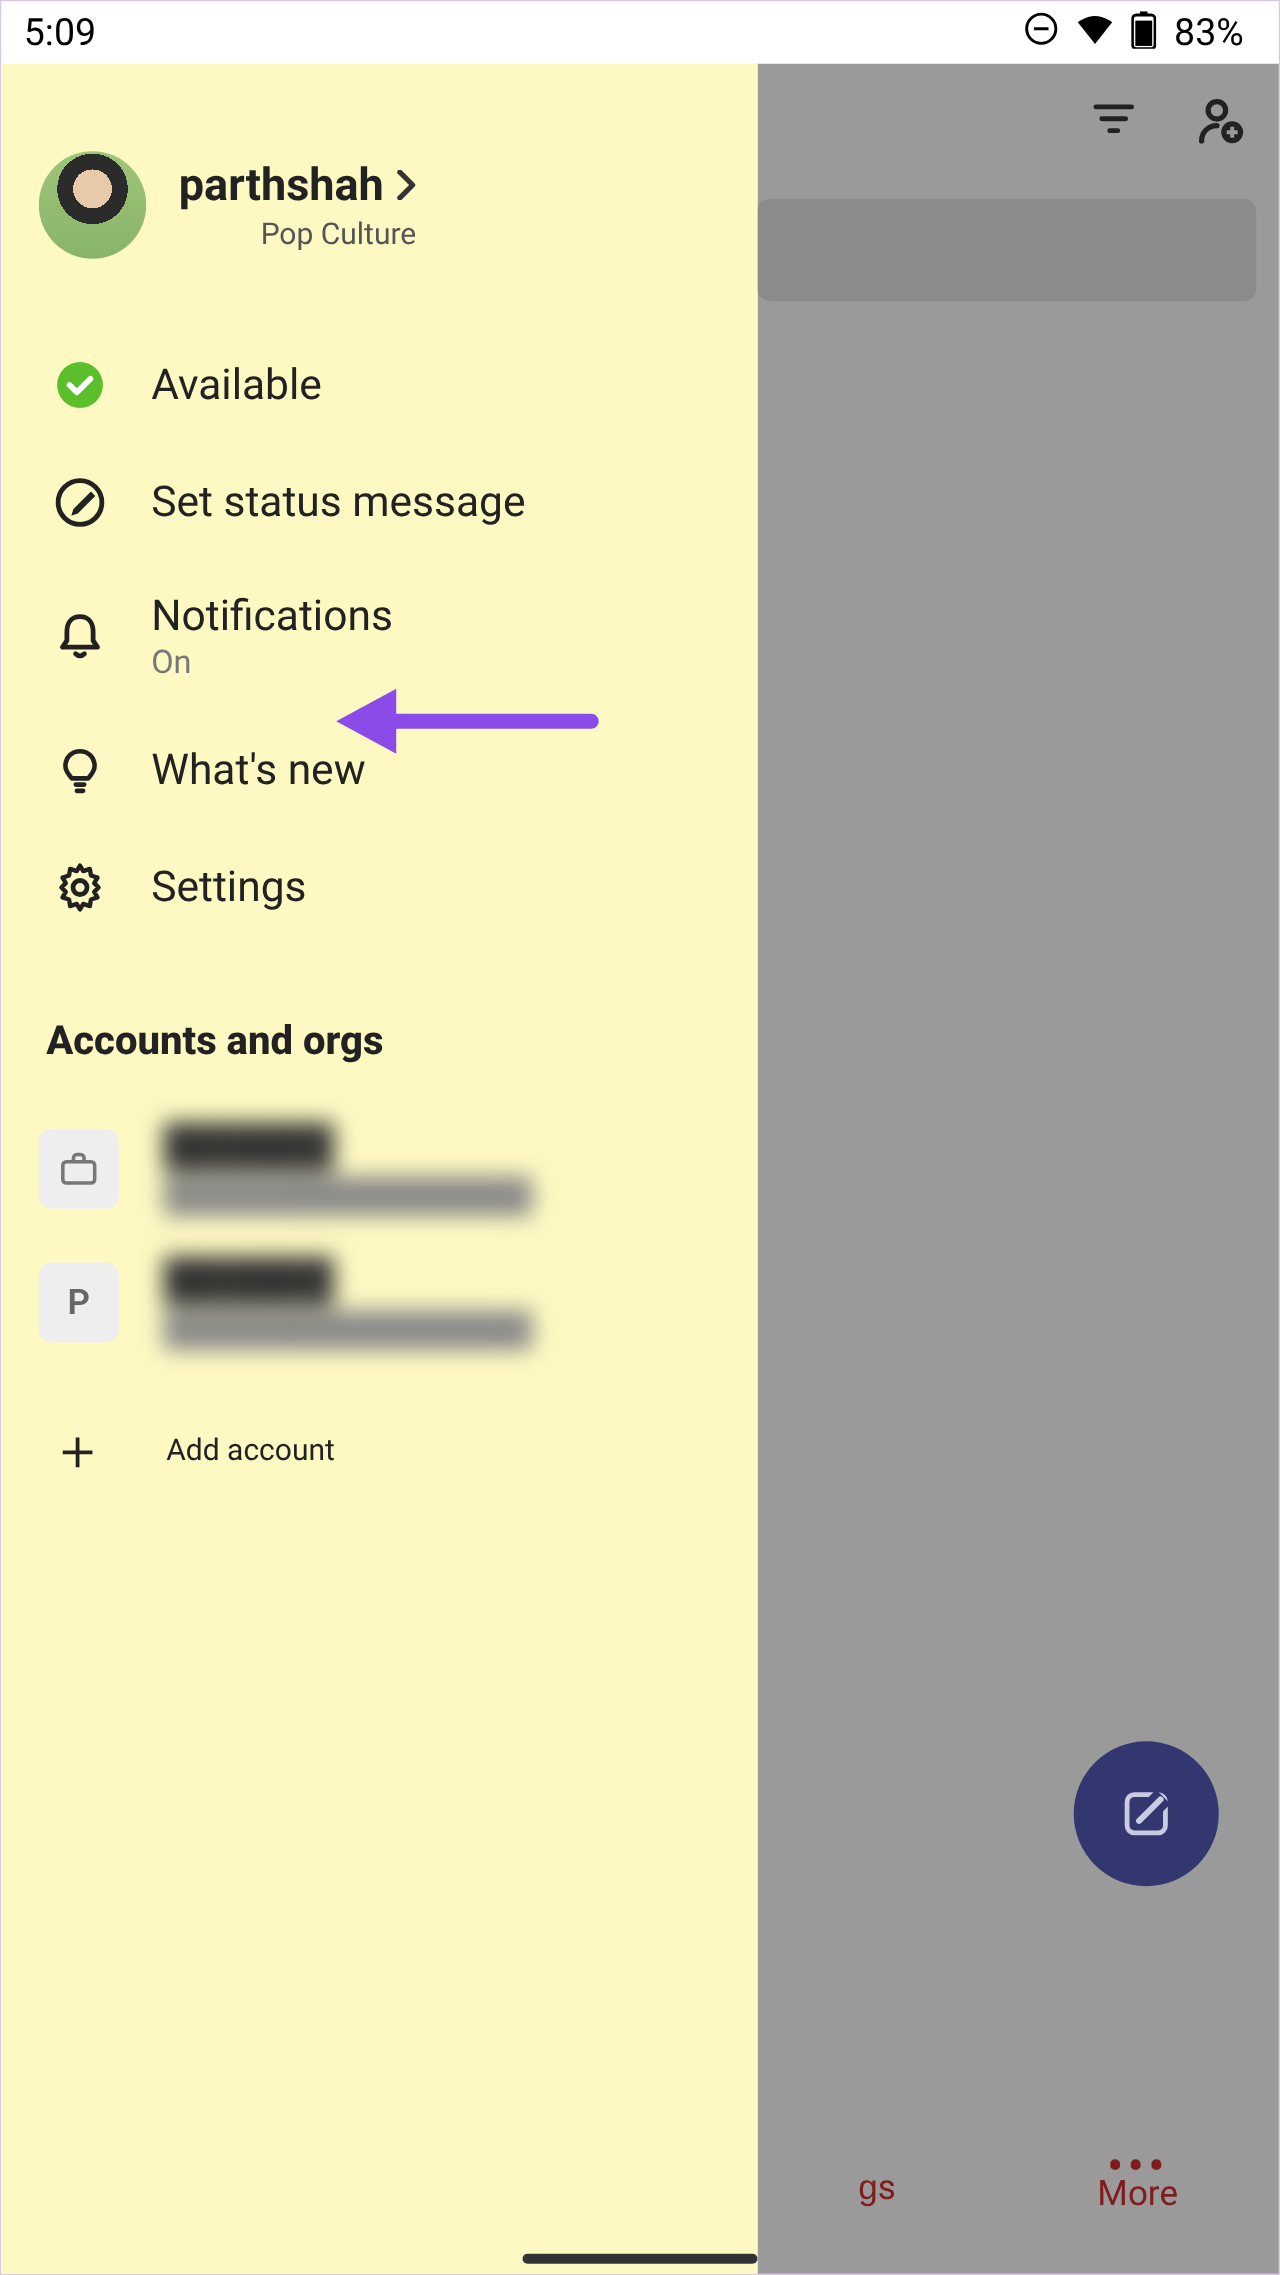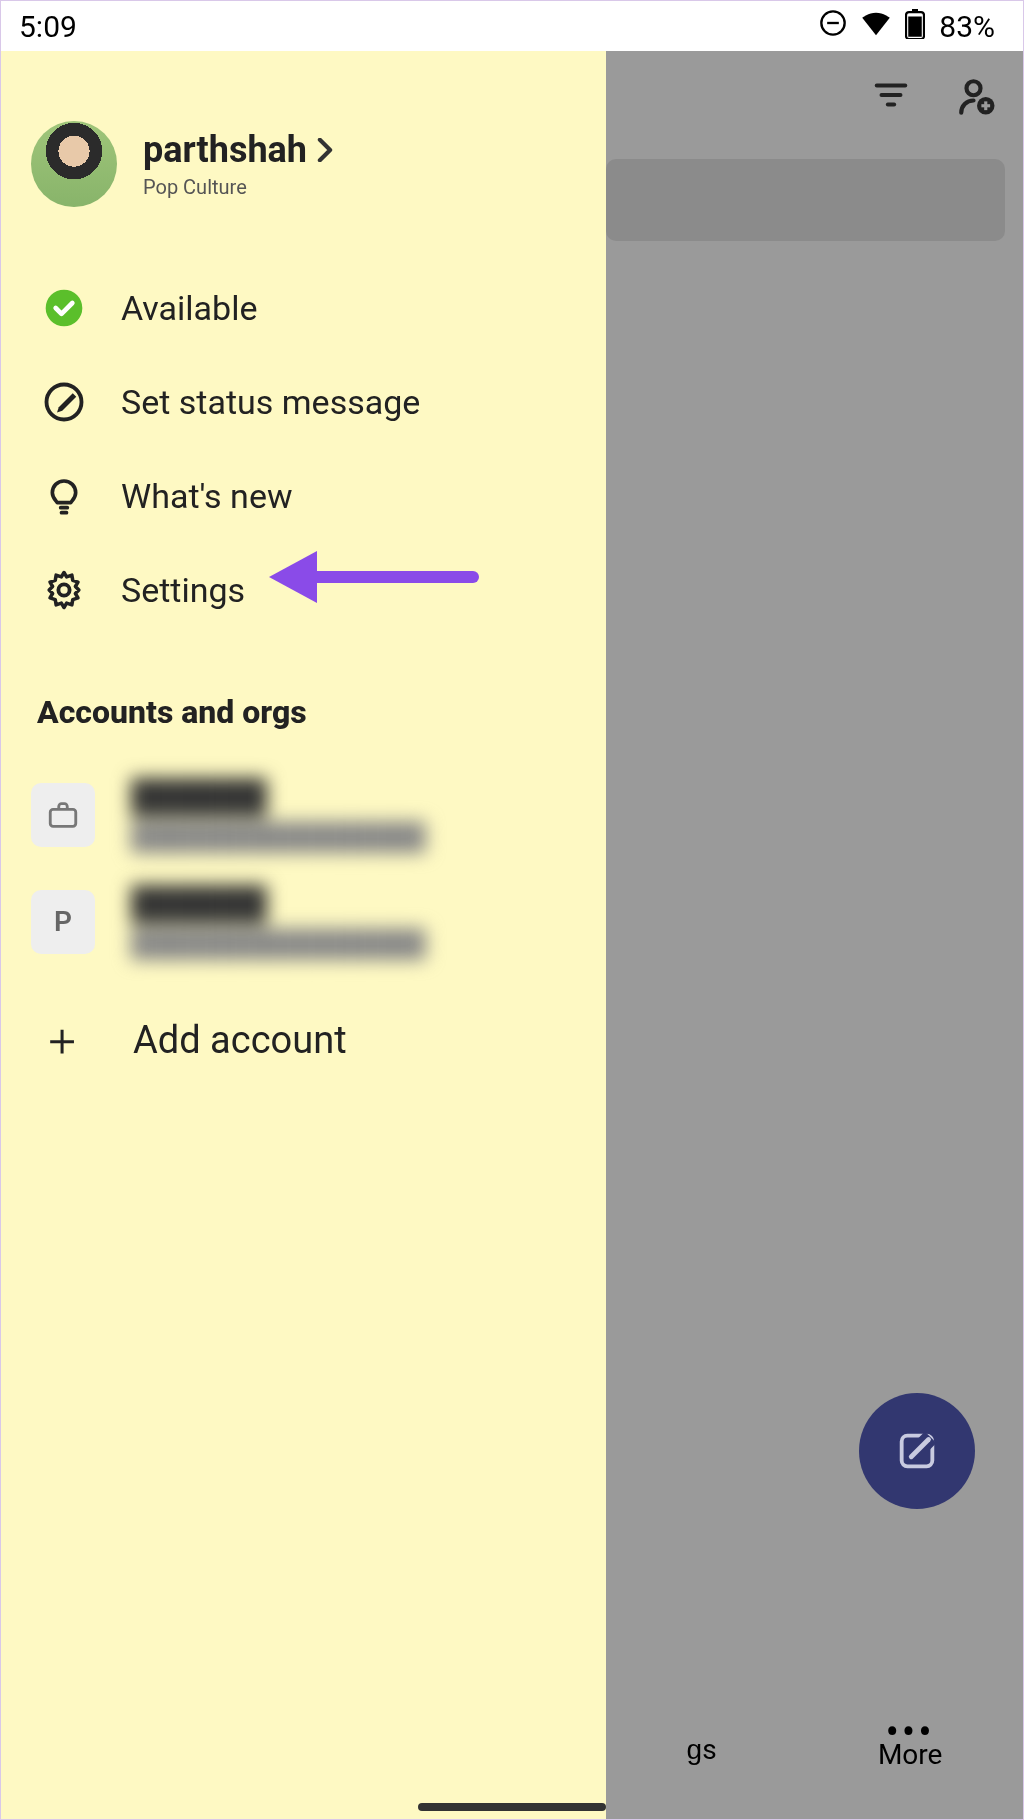--- a/index.html
+++ b/index.html
@@ -9,48 +9,48 @@
   
   .statusbar { position: absolute; top: 0; left: 0; right: 0; height: 50px; display: flex; align-items: center; justify-content: space-between; padding: 0 28px 0 18px; font-size: 30px; color: #000; }
   .statusbar .right { display: flex; align-items: flex-start; gap: 14px; }
   .statusbar svg { display: block; }
 
   
   .background-app { position: absolute; left: 605px; right: 0; top: 50px; bottom: 0; background: #9a9a9a; }
   .background-app .topicons { position: absolute; top: 25px; right: 25px; display: flex; gap: 46px; }
   .background-app .searchbar { position: absolute; top: 108px; left: 0; right: 18px; height: 82px; background: #8b8b8b; border-radius: 10px; }
   .background-app .fab { position: absolute; right: 48px; bottom: 310px; width: 116px; height: 116px; border-radius: 50%; background: #323770; display:flex; align-items:center; justify-content:center; }
-  .background-app .bottomnav { position: absolute; bottom: 0; left: 0; right: 0; height: 140px; display:flex; align-items:center; justify-content: space-around; font-size: 28px; color: #000000; }
+  .background-app .bottomnav { position: absolute; bottom: 0; left: 0; right: 0; height: 140px; display:flex; align-items:center; justify-content: space-around; font-size: 28px; color: #7f1d1d; }
   .background-app .bottomnav .nav-item { text-align:center; }
   .background-app .bottomnav .dots { font-size: 40px; letter-spacing: 3px; line-height: 10px; }
 
   
   .drawer { position: absolute; left: 0; top: 50px; bottom: 0; width: 605px; background: #fef9c3; padding: 70px 30px 0 30px; }
   .profile-row { display: flex; align-items: center; gap: 26px; margin-bottom: 54px; }
   .avatar { width: 86px; height: 86px; border-radius: 50%; background: radial-gradient(circle at 50% 35%, #e8c9a9 0 22%, #2b2b2b 22% 40%, transparent 40%), linear-gradient(#9fc57a,#88b46a); background-color:#7fa653; }
   .profile-name { font-size: 36px; font-weight: 700; display:flex; align-items:center; gap:10px; }
-  .profile-sub { font-size: 20px; color: #555; margin-top: 4px; }
+  .profile-sub { font-size: 24px; color: #555; margin-top: 4px; text-align: right; }
 
   .menu { margin-top: 10px; }
   .menu-item { display: flex; align-items: center; gap: 34px; padding: 24px 10px; cursor: pointer; }
   .menu-item .icon-slot { width: 46px; height: 46px; display:flex; align-items:center; justify-content:center; }
   .menu-item .labels .primary { font-size: 34px; color: #222; }
   .menu-item .labels .secondary { font-size: 26px; color: #777; margin-top: 2px; }
 
   .section-header { font-size: 32px; font-weight: 800; margin: 56px 0 30px 6px; }
 
   .account-row { display:flex; align-items:center; gap: 36px; padding: 16px 0; }
   .account-icon { width: 64px; height: 64px; border-radius: 10px; background:#eee; display:flex; align-items:center; justify-content:center; color:#666; }
   .account-text { filter: blur(9px); color:#666; }
   .account-text .l1 { font-size: 32px; font-weight:700; color:#333; }
   .account-text .l2 { font-size: 26px; color:#888; margin-top:6px; }
 
   .add-account { display:flex; align-items:center; gap:48px; padding: 34px 0 0 8px; cursor:pointer; }
   .add-account .plus { font-size: 46px; font-weight: 300; width:46px; text-align:center; }
-  .add-account .lbl { font-size: 38px; }
+  .add-account .lbl { font-size: 24px; }
 
   
   .arrow { position: absolute; left: 262px; top: 540px; pointer-events: none; }
 
   
   .home-indicator { position:absolute; bottom: 8px; left:50%; transform:translateX(-50%); width:188px; height:8px; border-radius:4px; background:#333; }
 </style>
 </head>
 <body>
 
@@ -140,20 +140,32 @@
           <svg width="42" height="42" viewBox="0 0 24 24">
               <circle cx="12" cy="12" r="10" fill="none" stroke="#222" stroke-width="2.2"></circle>
               <path d="M9 15 L17 7 L19 9 L11 17 L8 18 Z" fill="#222"></path>
             </svg>
         </div>
         <div class="labels">
             <div class="primary">Set status message</div>
           </div>
       </div>
 
+      <div class="menu-item">
+        <div class="icon-slot">
+          <svg width="42" height="42" viewBox="0 0 24 24">
+              <path d="M12 3 C8 3 6 6 6 10 L6 14 L4 17 L20 17 L18 14 L18 10 C18 6 16 3 12 3 Z" fill="none" stroke="#222" stroke-width="2.2" stroke-linejoin="round"></path>
+              <path d="M10 20 Q12 22 14 20" fill="none" stroke="#222" stroke-width="2.2" stroke-linecap="round"></path>
+            </svg>
+        </div>
+        <div class="labels">
+          <div class="primary">Notifications</div>
+          <div class="secondary">On</div>
+        </div>
+      </div>
 
       <div class="menu-item">
         <div class="icon-slot">
           <svg width="40" height="40" viewBox="0 0 24 24">
               <path d="M12 3 C8 3 5 6 5 10 C5 13 7 14.5 8 16 L16 16 C17 14.5 19 13 19 10 C19 6 16 3 12 3 Z" fill="none" stroke="#222" stroke-width="2.2" stroke-linejoin="round"></path>
               <line x1="10" y1="19" x2="14" y2="19" stroke="#222" stroke-width="2.2" stroke-linecap="round"></line>
               <line x1="10.5" y1="22" x2="13.5" y2="22" stroke="#222" stroke-width="2.2" stroke-linecap="round"></line>
             </svg>
         </div>
         <div class="labels">

